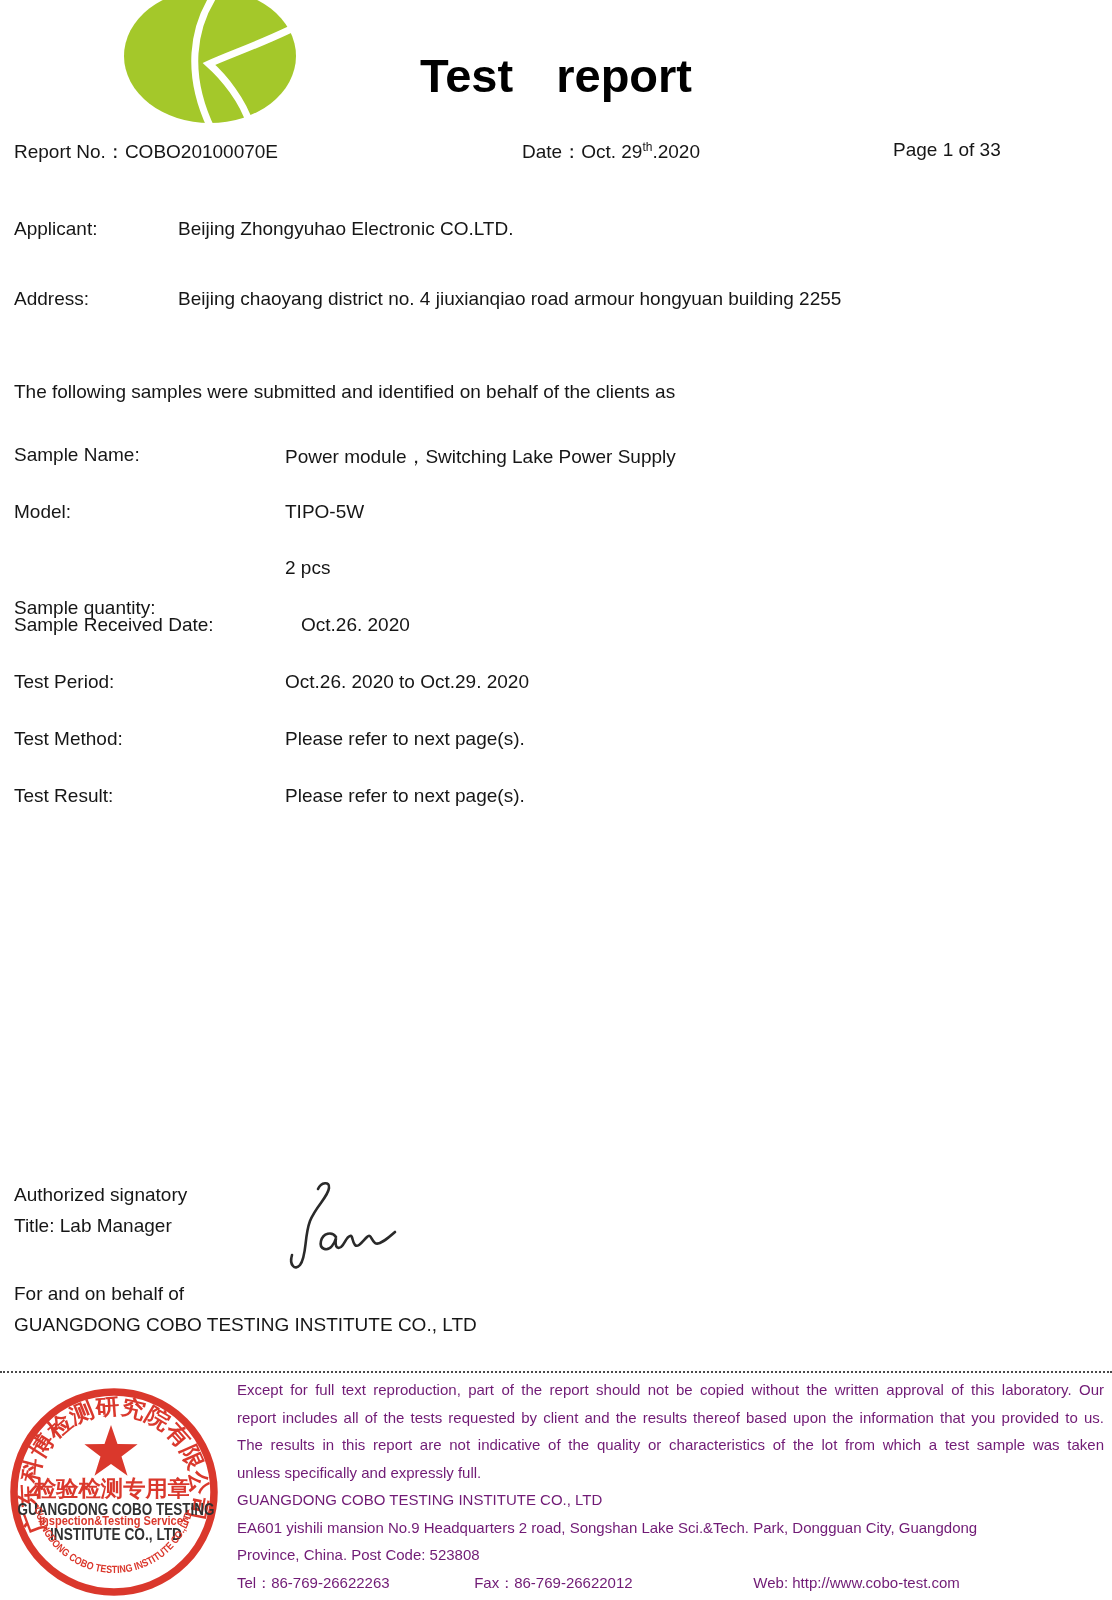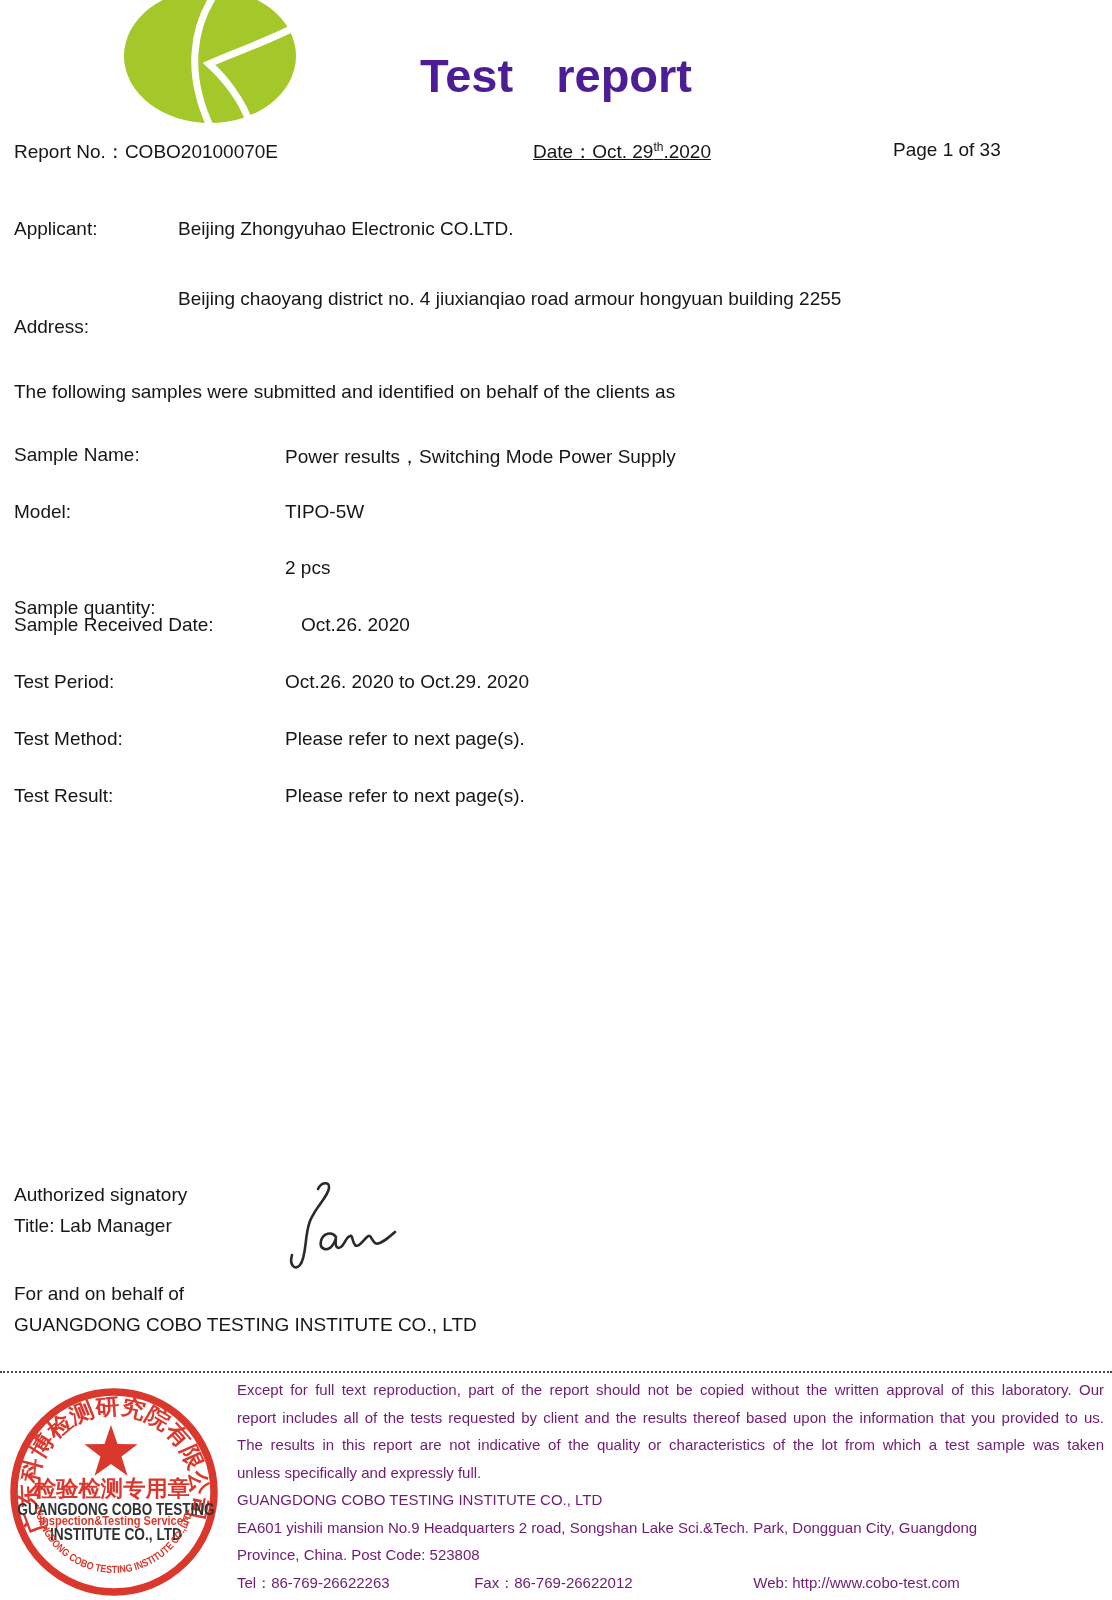--- a/index.html
+++ b/index.html
@@ -7,21 +7,21 @@
     position:relative;width:1112px;height:1600px;margin:0 auto;
     background:#ffffff;overflow:hidden;
     font-family:"Liberation Sans","DejaVu Sans",sans-serif;
     color:#161616;
   }
   .abs{position:absolute;}
   
   #logo{position:absolute;left:122px;top:0;width:176px;height:128px;}
   #title{
     position:absolute;left:0;right:0;top:48px;text-align:center;
-    font-size:47px;font-weight:bold;letter-spacing:0px;word-spacing:30px;color:#4c1d95;
+    font-size:47px;font-weight:bold;letter-spacing:0px;word-spacing:30px;color:#000000;
   }
   .meta{font-size:19px;top:139px;}
   .meta sup{font-size:12px;}
   
   .lbl{position:absolute;left:14px;font-size:19px;}
   .val{position:absolute;font-size:19px;white-space:nowrap;}
   .val.c1{left:178px;}
   .val.c2{left:285px;}
   #intro{position:absolute;left:14px;top:381px;font-size:19px;}
   
@@ -46,39 +46,39 @@
     <ellipse cx="88" cy="56" rx="86" ry="67" fill="#a4c82a"></ellipse>
     <path d="M 97,-12 C 69,26 63,76 91,132" fill="none" stroke="#ffffff" stroke-width="7" stroke-linecap="round"></path>
     <path d="M 167,30 C 131,47 104,56 87,64 C 102,77 121,101 128,124" fill="none" stroke="#ffffff" stroke-width="7" stroke-linecap="round"></path>
   </svg>
 
   <div id="title">Test report</div>
 
   <div class="abs meta" style="left:14px;">
     <span>Report No.：</span><span>COBO20100070E</span>
   </div>
-  <div class="abs meta" style="left:533px;text-decoration:underline;">
+  <div class="abs meta" style="left:522px;">
     <span>Date：</span><span>Oct. 29</span><sup>th</sup><span>.2020</span>
   </div>
   <div class="abs meta" style="left:893px;">Page 1 of 33</div>
 
   <div>
     <span class="lbl" style="top:218px;">Applicant:</span>
     <span class="val c1" style="top:218px;">Beijing Zhongyuhao Electronic CO.LTD.</span>
   </div>
   <div>
-    <span class="lbl" style="top:288px;margin-top:28px;">Address:</span>
+    <span class="lbl" style="top:288px;">Address:</span>
     <span class="val c1" style="top:288px;">Beijing chaoyang district no. 4 jiuxianqiao road armour hongyuan building 2255</span>
   </div>
 
   <div id="intro">The following samples were submitted and identified on behalf of the clients as</div>
 
   <div>
     <span class="lbl" style="top:444px;">Sample Name:</span>
-    <span class="val c2" style="top:444px;">Power results，Switching Mode Power Supply</span>
+    <span class="val c2" style="top:444px;">Power module，Switching Lake Power Supply</span>
   </div>
   <div>
     <span class="lbl" style="top:501px;">Model:</span>
     <span class="val c2" style="top:501px;">TIPO-5W</span>
   </div>
   <div>
     <span class="lbl" style="top:557px;margin-top:40px;">Sample quantity:</span>
     <span class="val c2" style="top:557px;">2 pcs</span>
   </div>
   <div>

